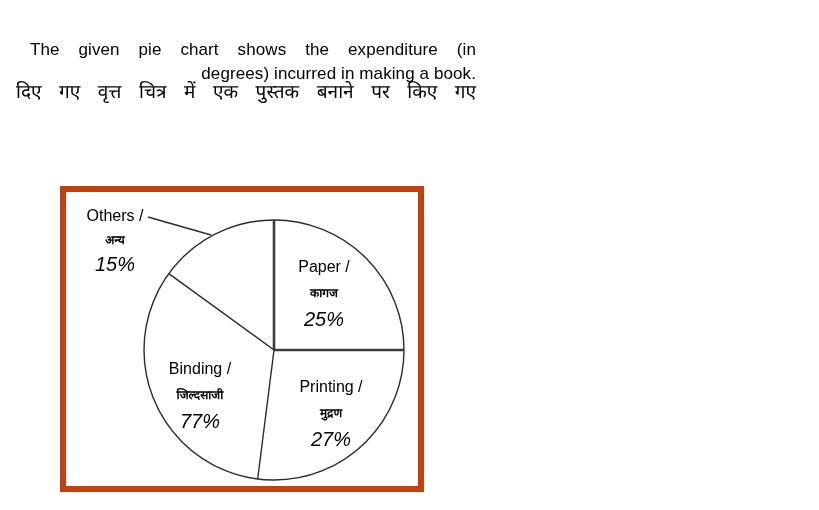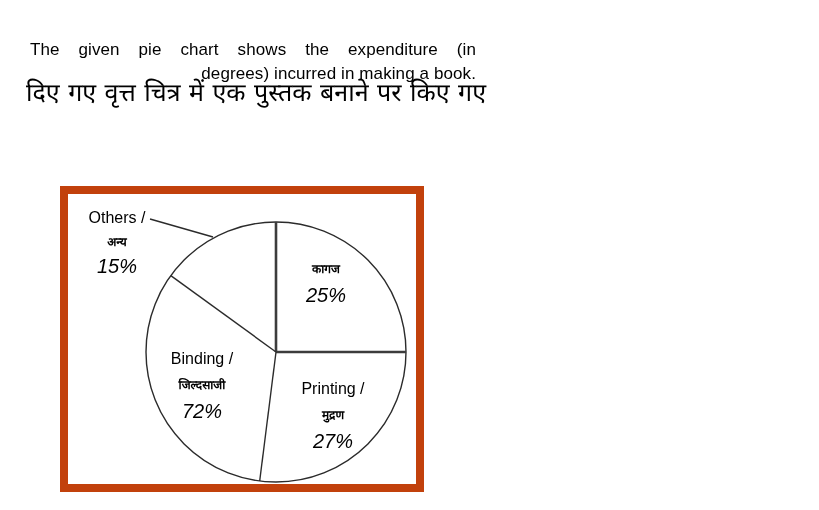--- a/index.html
+++ b/index.html
@@ -9,43 +9,43 @@
     background:#ffffff;
     color:#000000;
     font-family:"Liberation Sans","DejaVu Sans",sans-serif;
     overflow:hidden;
   }
   .para-en {
     position:absolute; left:30px; top:6px; width:446px;
     font-size:17px; line-height:24px; letter-spacing:0.1px;margin-top:32px;
   }
   .para-hi {
-    position:absolute; left:26px; top:71px; width:460px;
-    font-size:25px; line-height:42px;
+    position:absolute; left:16px; top:71px; width:460px;
+    font-size:19px; line-height:42px;
   }
   .jline { text-align:justify; text-align-last:justify; -moz-text-align-last:justify; }
   .nline { text-align:right; }
 
   .chart-box {
     position:absolute; left:60px; top:186px;
     width:364px; height:306px;
-    border:8px solid #c2410c; background:#ffffff;
+    border:6px solid #c2410c; background:#ffffff;
   }
   .chart-svg { position:absolute; left:0; top:0; }
 
   .slice-label { position:absolute; text-align:center; z-index:2; }
   .slice-label div { white-space:nowrap; }
   .lab-en  { font-size:16px; line-height:26px; }
   .lab-hi  { font-size:12px; line-height:26px; font-weight:bold; }
   .lab-pct { font-size:20px; line-height:26px;font-style:italic; }
 
   .lbl-others { left:4px;  top:12px;  width:90px; }
   .lbl-others .lab-en, .lbl-others .lab-hi, .lbl-others .lab-pct { line-height:24px; }
   .lbl-paper    { left:198px; top:62px;  width:120px; }
-  .lbl-binding  { left:74px;  top:152px; width:120px; }
+  .lbl-binding  { left:74px;  top:164px; width:120px; }
   .lbl-printing { left:205px; top:182px; width:120px; }
 </style>
 </head>
 <body>
 
 <div class="para-en">
   <div class="jline">The given pie chart shows the expenditure (in</div>
   <div class="nline">degrees) incurred in making a book.</div>
 </div>
 
@@ -70,28 +70,29 @@
     <line x1="82" y1="25" x2="145" y2="43" stroke="#2b2b2b" stroke-width="1.4"></line>
   </svg>
 
   <div class="slice-label lbl-others">
     <div class="lab-en">Others /</div>
     <div class="lab-hi">अन्य</div>
     <div class="lab-pct">15%</div>
   </div>
 
   <div class="slice-label lbl-paper">
+    <div class="lab-en">Paper /</div>
     <div class="lab-hi">कागज</div>
     <div class="lab-pct">25%</div>
   </div>
 
   <div class="slice-label lbl-binding">
     <div class="lab-en">Binding /</div>
     <div class="lab-hi">जिल्दसाजी</div>
-    <div class="lab-pct">72%</div>
+    <div class="lab-pct">77%</div>
   </div>
 
   <div class="slice-label lbl-printing">
     <div class="lab-en">Printing /</div>
     <div class="lab-hi">मुद्रण</div>
     <div class="lab-pct">27%</div>
   </div>
 
 </div>
 

